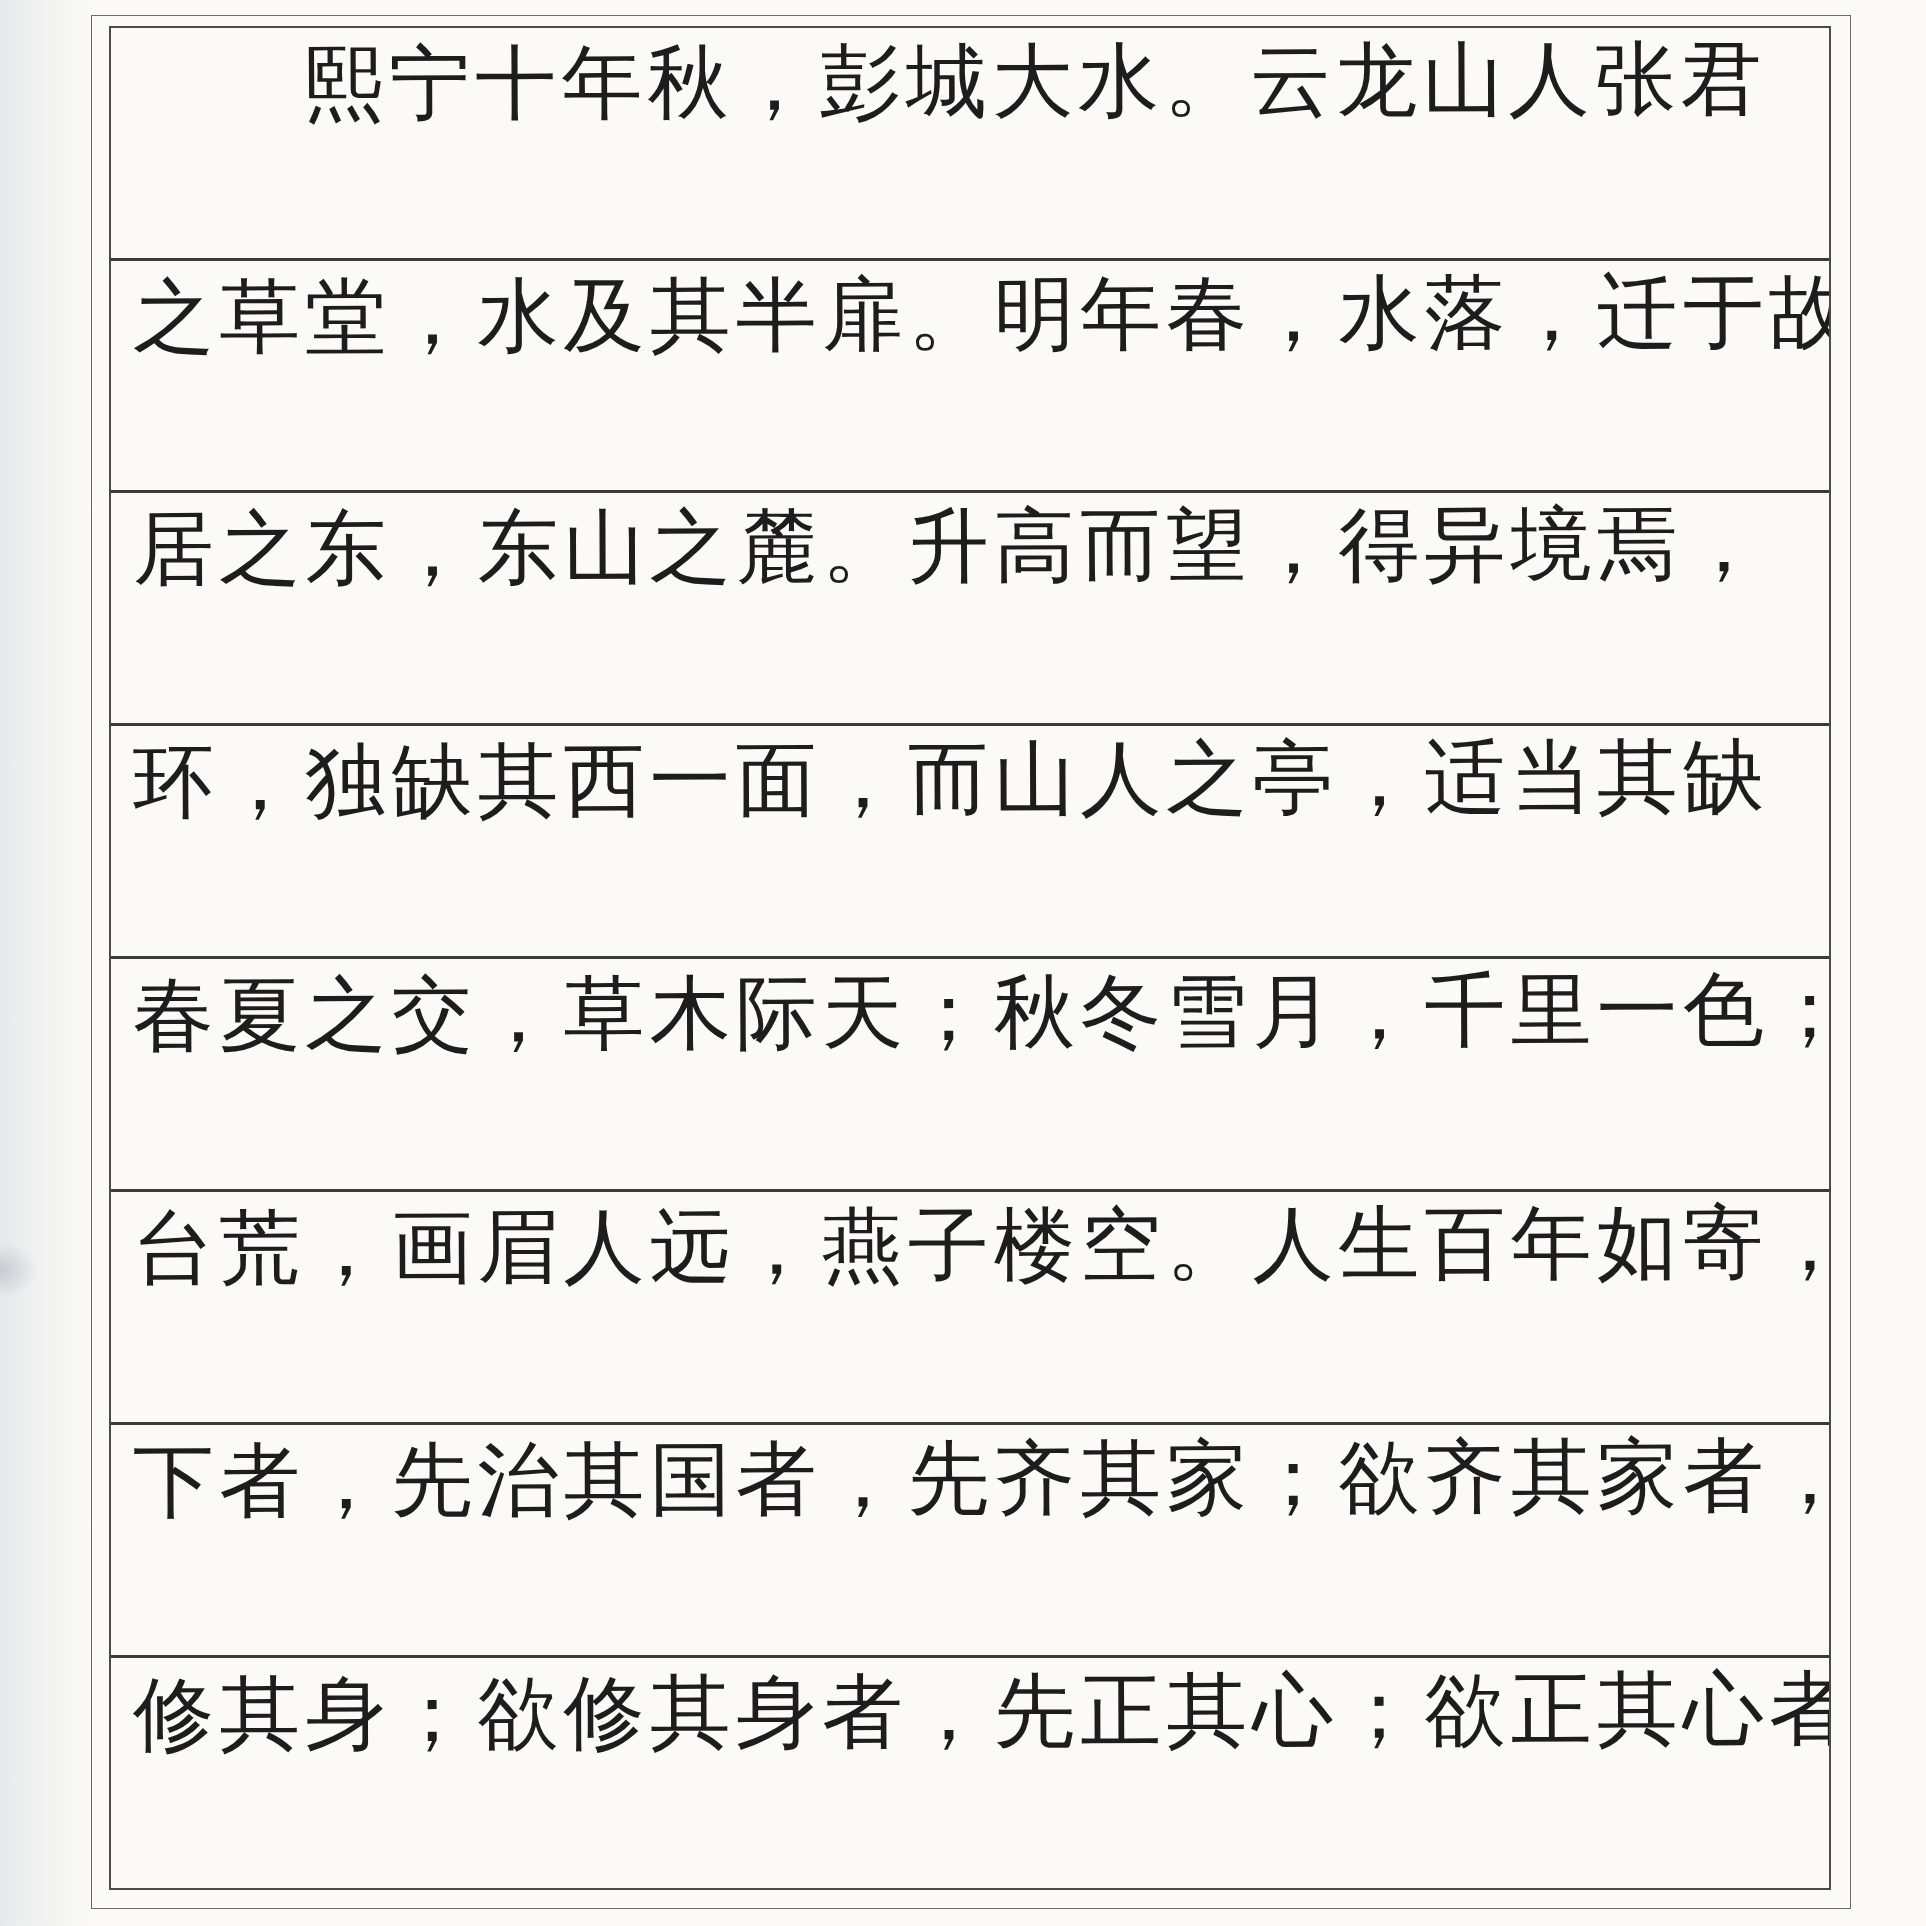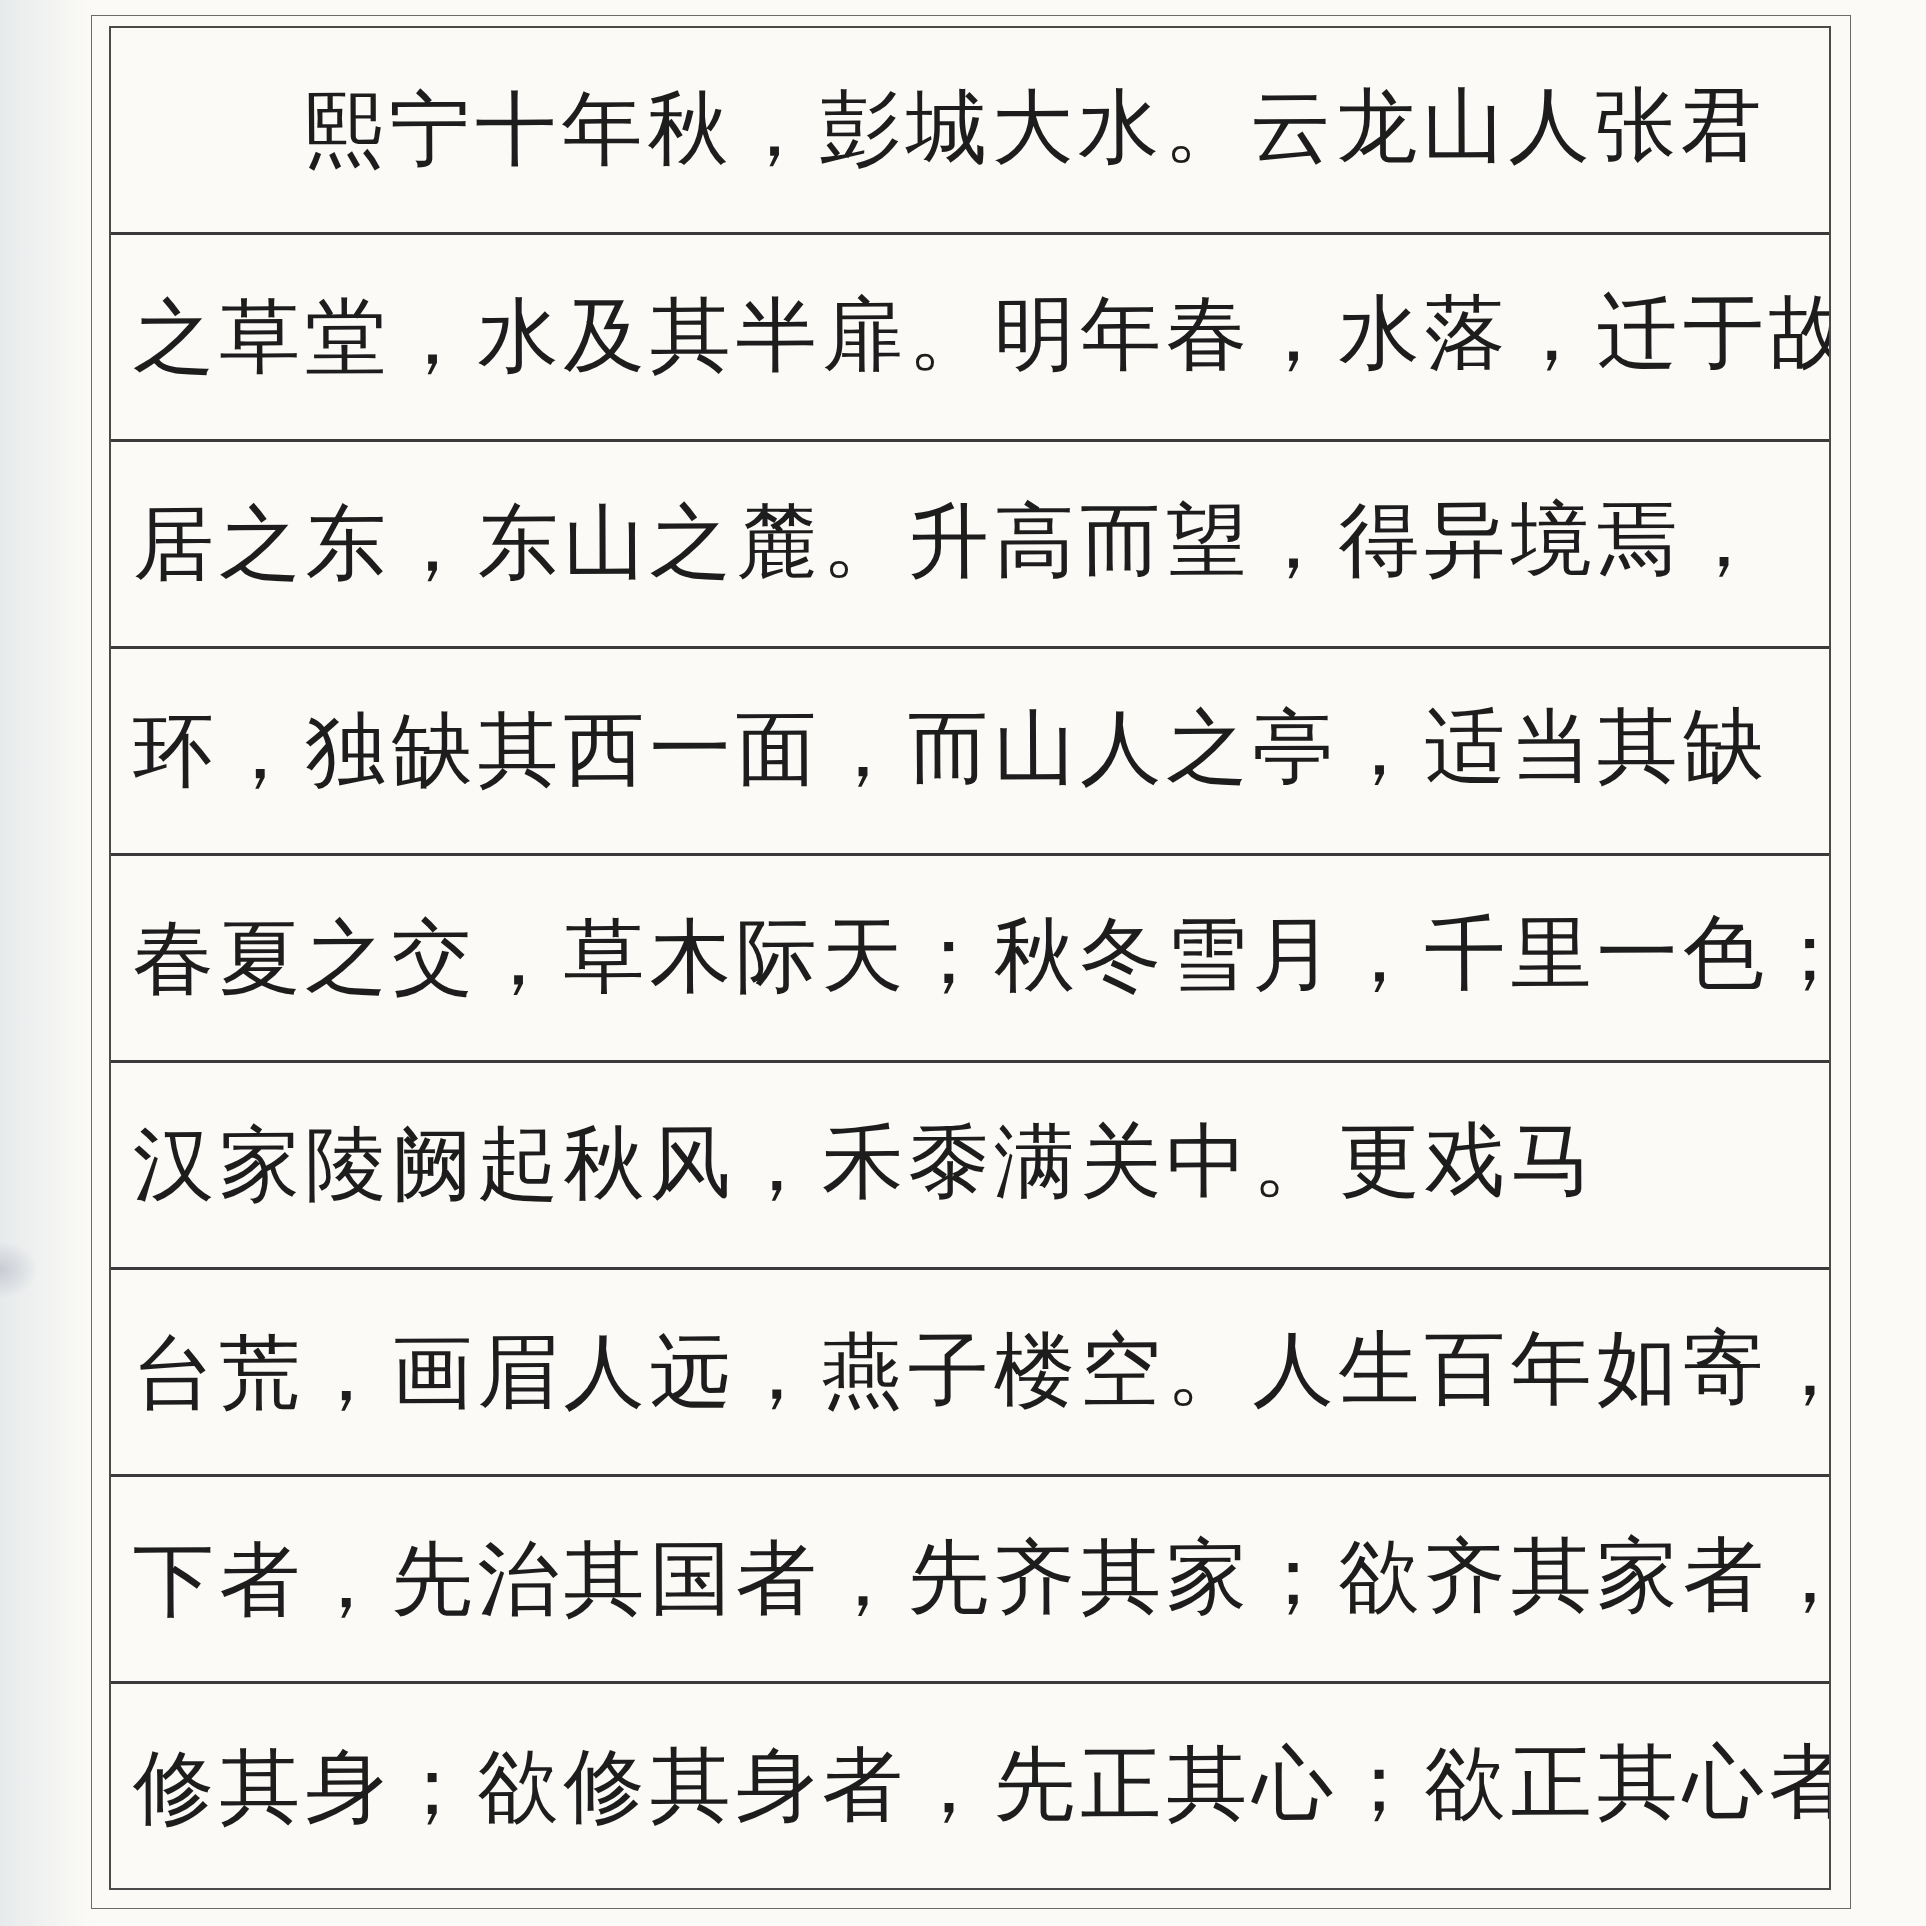--- a/index.html
+++ b/index.html
@@ -44,21 +44,21 @@
     left:109px;top:25.6px;right:95px;bottom:36px;
     border:2.6px solid var(--frame);
     display:flex;
     flex-direction:column;
     background:var(--paper);
   }
   .row{
     flex:1 1 0;
     border-bottom:3.2px solid var(--rule);
     display:flex;
-    align-items:center;
+    align-items:flex-start;
     padding:0 16.6px 3.8px 22px;
     overflow:hidden;
   }
   .row:last-child{border-bottom:none;}
   .row.indent{padding-left:192px;}
   .row span{
     font-size:81px;
     line-height:107px;
     letter-spacing:5.1px;
     color:var(--ink);
@@ -84,23 +84,20 @@
       <div class="row">
         <span>居之东，东山之麓。升高而望，得异境焉，</span>
       </div>
       <div class="row">
         <span>环，独缺其西一面，而山人之亭，适当其缺</span>
       </div>
       <div class="row">
         <span>春夏之交，草木际天；秋冬雪月，千里一色；</span>
       </div>
       <div class="row">
-        <span>汉家陵阙起秋风，禾黍满关中。更戏马</span>
-      </div>
-      <div class="row">
         <span>台荒，画眉人远，燕子楼空。人生百年如寄，</span>
       </div>
       <div class="row">
         <span>下者，先治其国者，先齐其家；欲齐其家者，先</span>
       </div>
       <div class="row">
         <span>修其身；欲修其身者，先正其心；欲正其心者，</span>
       </div>
     </div>
 </div>

